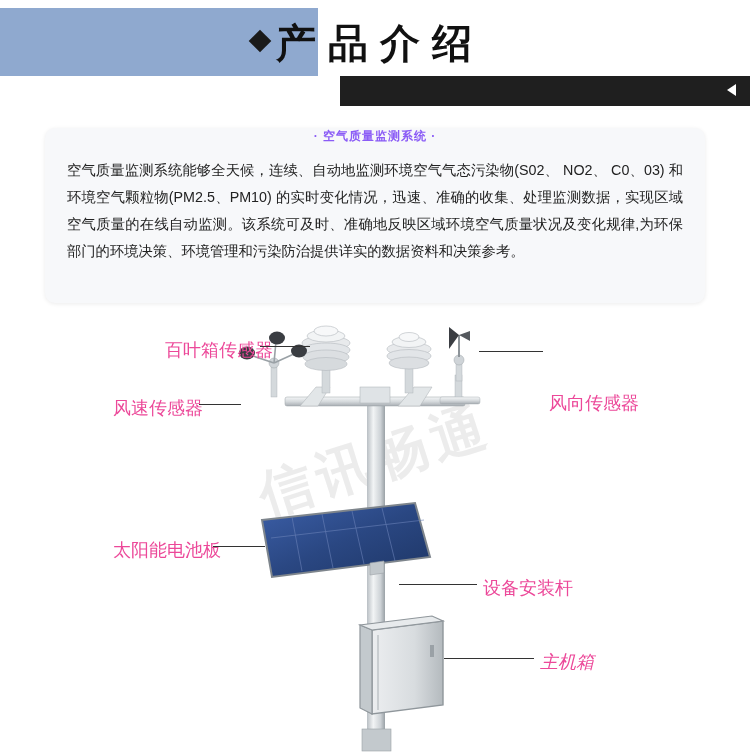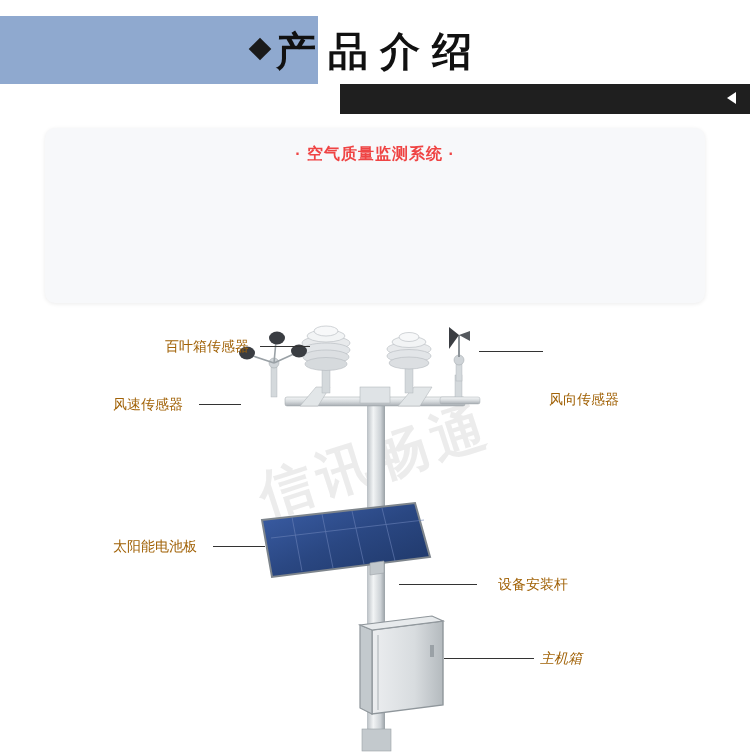--- a/index.html
+++ b/index.html
@@ -11,21 +11,20 @@
     font-family: "Liberation Sans", sans-serif;
     position: relative;
     overflow: hidden;
   }
 
   
   .header {
     position: relative;
     width: 750px;
     height: 115px;
-    margin-top: 8px;
   }
   .header-blue-block {
     position: absolute;
     left: 0;
     top: 8px;
     width: 318px;
     height: 68px;
     background: #8fa9cf;
   }
   .header-diamond {
@@ -80,24 +79,24 @@
     left: 45px;
     top: 128px;
     width: 660px;
     height: 175px;
     background: #f7f8fa;
     border-radius: 10px;
     box-shadow: 0 1px 4px rgba(0,0,0,0.08);
   }
   .desc-title {
     text-align: center;
-    margin-top: 16px;
-    font-size: 16px;
+    margin-top: 0;
+    font-size: 12px;
     font-weight: bold;
-    color: #ef4444;
+    color: #8b5cf6;
     letter-spacing: 1px;
   }
   .desc-body {
     margin: 12px 22px 0 22px;
     font-size: 14.3px;
     line-height: 27px;
     color: #222;
     text-align: justify;
   }
 
@@ -116,22 +115,22 @@
     font-size: 54px;
     color: rgba(150,150,150,0.18);
     font-weight: bold;
     letter-spacing: 6px;
     transform: rotate(-18deg);
     user-select: none;
     white-space: nowrap;
   }
   .label {
     position: absolute;
-    font-size: 14px;
-    color: #a16207;
+    font-size: 18px;
+    color: #ec4899;
     white-space: nowrap;
     text-align: center;
   }
   .leader {
     position: absolute;
     height: 1px;
     background: #333;
   }
 </style>
 </head>
@@ -140,20 +139,21 @@
 <div class="header">
   <div class="header-blue-block"></div>
   <div class="header-diamond"></div>
   <div class="header-title-text">产品介绍</div>
   <div class="header-bar"></div>
   <div class="header-sub-arrow"></div>
 </div>
 
 <div class="desc-card">
   <div class="desc-title">· 空气质量监测系统 ·</div>
+  <div class="desc-body">空气质量监测系统能够全天候，连续、自动地监测环境空气气态污染物(S02、 NO2、 C0、03) 和环境空气颗粒物(PM2.5、PM10) 的实时变化情况，迅速、准确的收集、处理监测数据，实现区域空气质量的在线自动监测。该系统可及时、准确地反映区域环境空气质量状况及变化规律,为环保部门的环境决策、环境管理和污染防治提供详实的数据资料和决策参考。</div>
 </div>
 
 <div class="diagram">
 
   <div class="watermark">信讯畅通</div>
 
   <svg width="750" height="450" viewBox="0 0 750 450" style="position:absolute;left:0;top:0;">
     <defs>
       <linearGradient id="poleGrad" x1="0" y1="0" x2="1" y2="0">
         <stop offset="0%" stop-color="#b9bfc4"></stop>
@@ -260,19 +260,19 @@
 
   <div class="label" style="left:549px; top:38px;margin-top:48px;">风向传感器</div>
   <div class="leader" style="left:479px; top:46px; width:64px;"></div>
 
   <div class="label" style="left:113px; top:91px;font-family:Liberation Serif, serif;">风速传感器</div>
   <div class="leader" style="left:199px; top:99px; width:42px;"></div>
 
   <div class="label" style="left:113px; top:233px;">太阳能电池板</div>
   <div class="leader" style="left:213px; top:241px; width:52px;"></div>
 
-  <div class="label" style="left:483px; top:271px;margin-left:15px;">设备安装杆</div>
+  <div class="label" style="left:483px; top:271px;">设备安装杆</div>
   <div class="leader" style="left:399px; top:279px; width:78px;"></div>
 
   <div class="label" style="left:540px; top:345px;font-style:italic;">主机箱</div>
   <div class="leader" style="left:444px; top:353px; width:90px;"></div>
 
 </div>
 
 </body></html>

